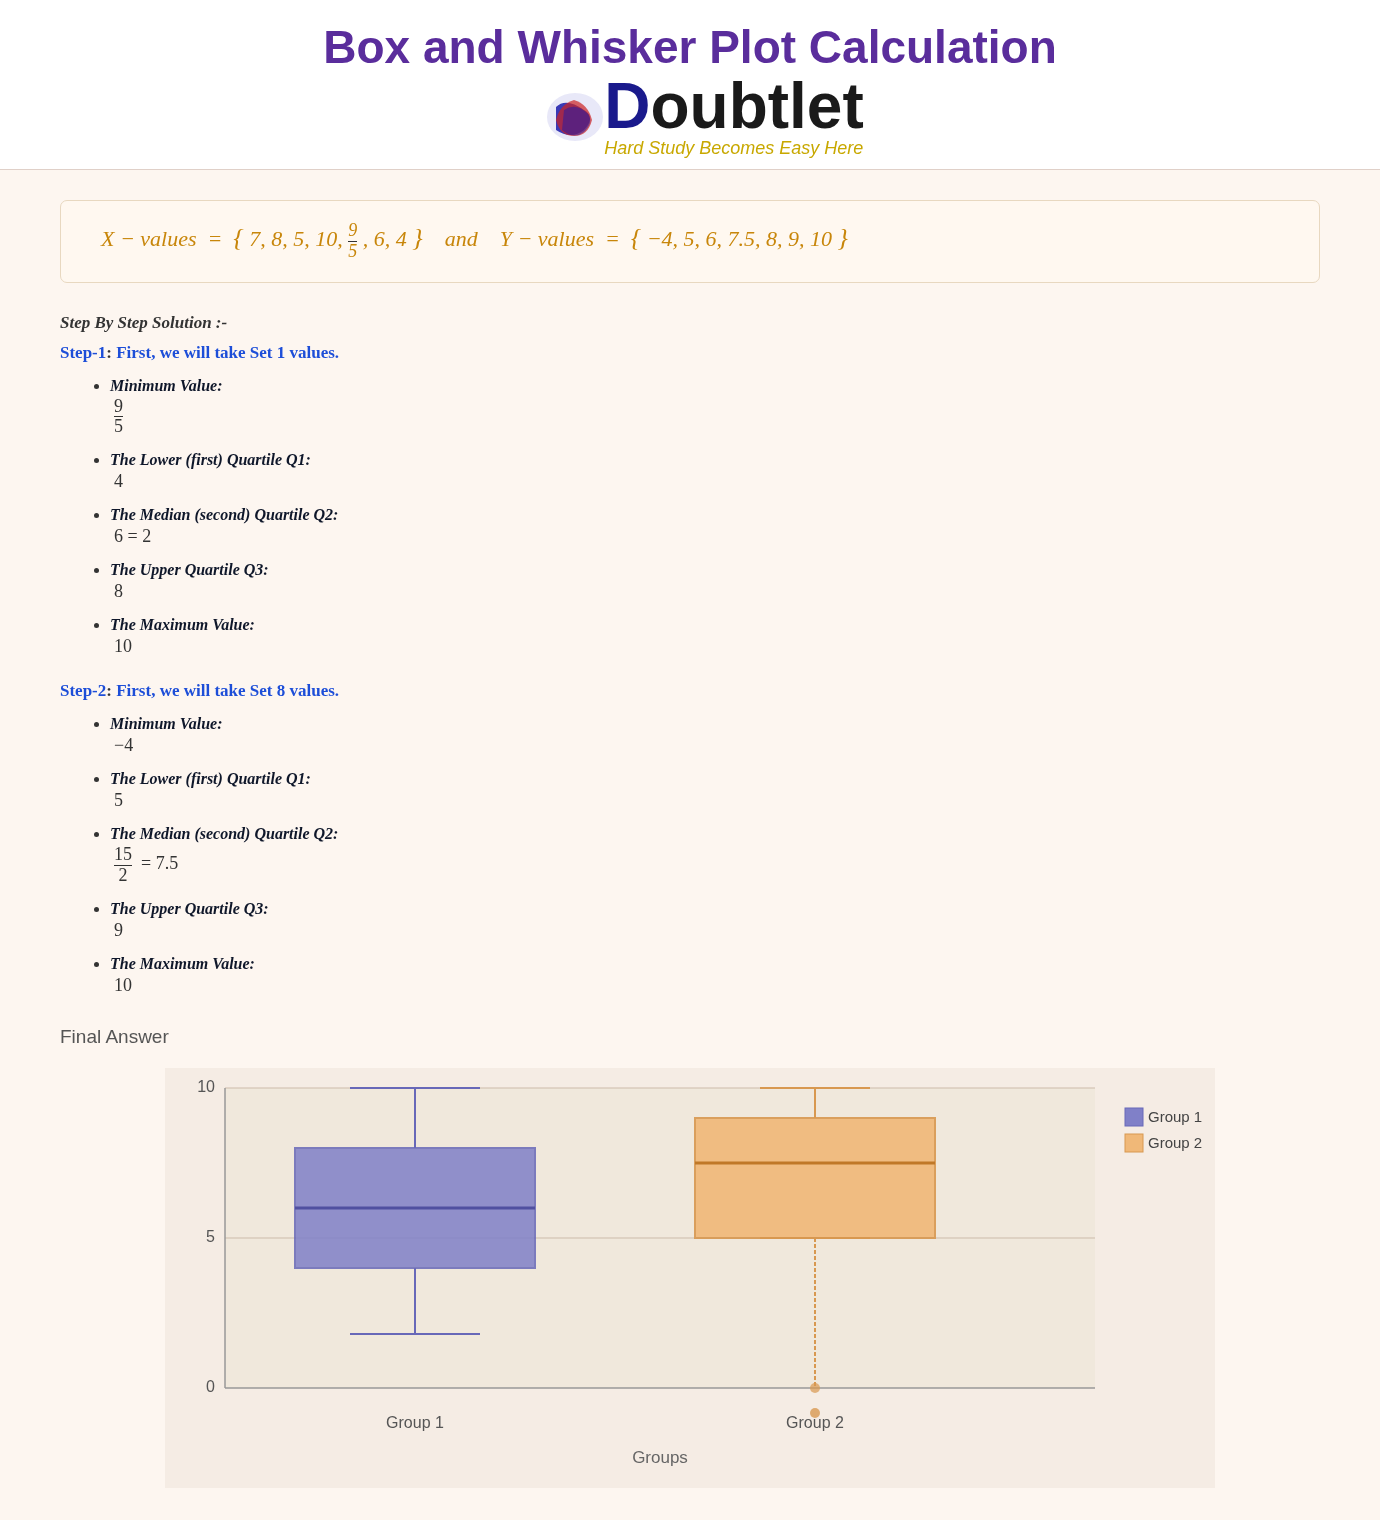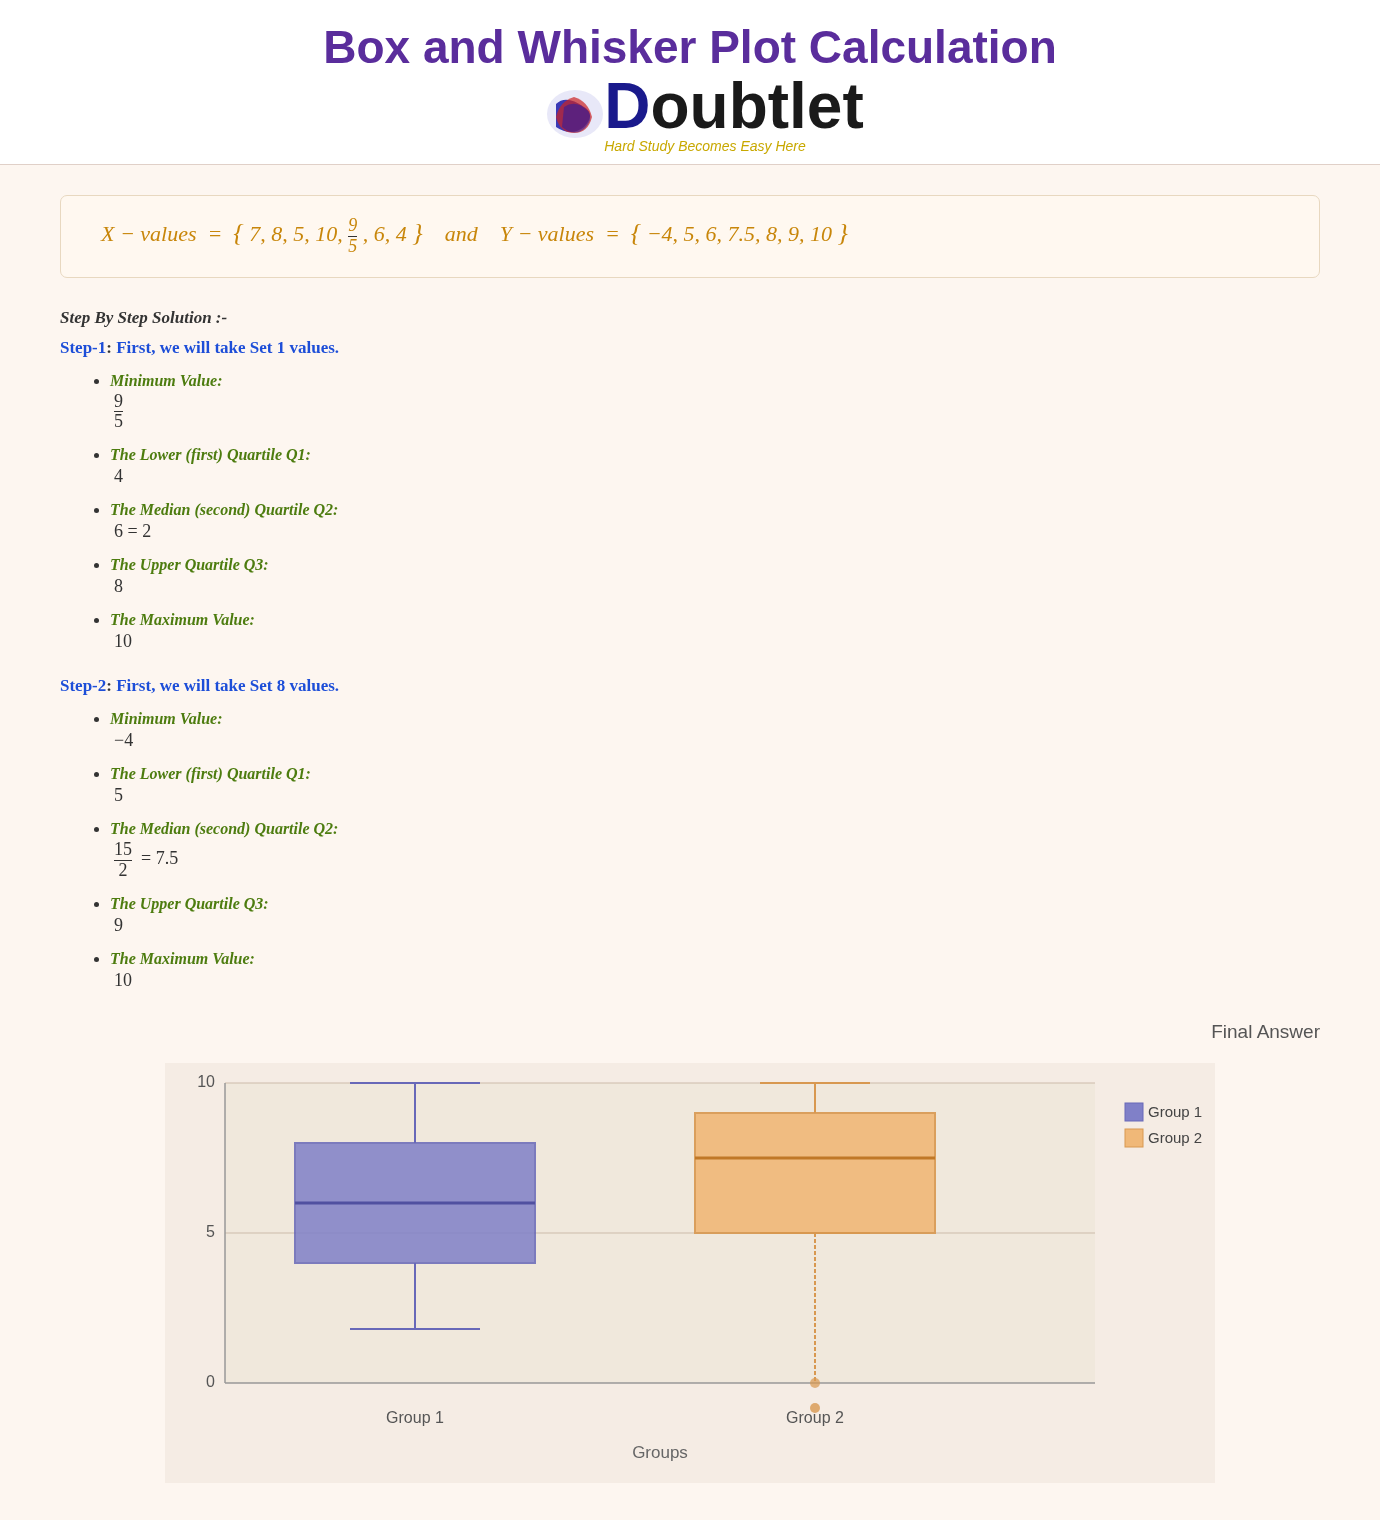--- a/index.html
+++ b/index.html
@@ -32,21 +32,21 @@
     .logo-text {
       font-size: 64px;
       font-weight: bold;
       font-family: Arial, sans-serif;
       line-height: 1;
     }
     .logo-d { color: #1a1a8c; }
     .logo-oubtlet { color: #1a1a1a; }
     .logo-tagline {
       color: #c8a800;
-      font-size: 14px;
+      font-size: 18px;
       font-style: italic;
       font-family: Arial, sans-serif;
     }
     .content {
       padding: 30px 60px;
     }
     .formula-box {
       background: #fff8f0;
       border: 1px solid #e8d8c0;
       border-radius: 7px;
@@ -76,21 +76,21 @@
       list-style: disc;
       margin-left: 50px;
       margin-bottom: 20px;
     }
     .bullet-list li {
       margin-bottom: 14px;
       font-size: 16px;
       color: #333;
     }
     .bullet-label {
-      color: #4d7c0f;
+      color: #0f172a;
       font-weight: bold;
       font-style: italic;
     }
     .bullet-value {
       display: block;
       margin-top: 2px;
       margin-left: 4px;
       font-size: 18px;
       color: #333;
     }
@@ -107,21 +107,21 @@
     }
     .fraction .den {
       display: block;
       font-size: 18px;
       line-height: 1.1;
     }
     .chart-section {
       margin-top: 30px;
     }
     .chart-title {
-      text-align: right;
+      text-align: left;
       font-size: 19px;
       color: #555;
       margin-bottom: 20px;
       font-family: Arial, sans-serif;
     }
     .step-section {
       margin-bottom: 24px;
     }
     
     .chart-svg-wrapper {

